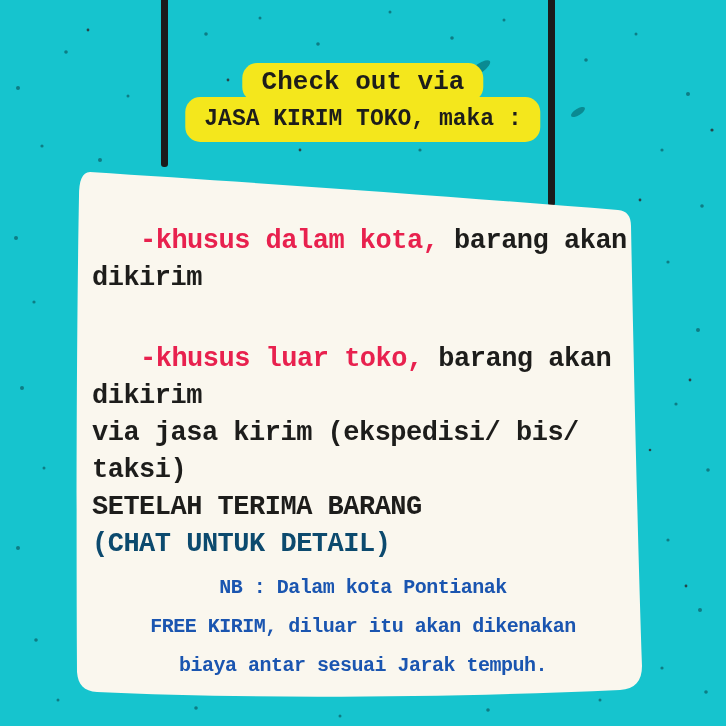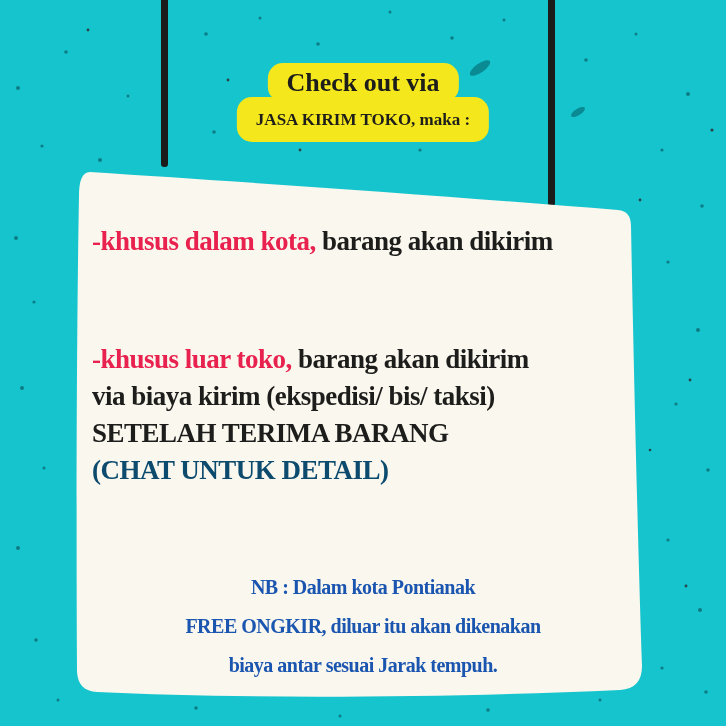--- a/index.html
+++ b/index.html
@@ -1,57 +1,57 @@
 <!DOCTYPE html>
 <html><head>
 <meta charset="utf-8">
 <style>
   html,body{margin:0;padding:0;background:#333;}
   #canvas{
     position:relative;
     width:726px;height:726px;
     overflow:hidden;
     background:#16c4ce;
-    font-family:Liberation Serif, serif;
+    font-family:Liberation Mono, monospace;
   }
   
   .hang-line{
     position:absolute;top:0;width:7px;background:#1b1b1b;border-radius:0 0 3px 3px;
   }
   #line-left{left:161px;height:167px;}
   #line-right{left:548px;height:206px;}
   
   #header-highlight{
     position:absolute;top:63px;left:50%;transform:translateX(-50%);
     display:flex;flex-direction:column;align-items:center;
     z-index:3;
   }
   .hl-pill{
     background:#f4e71c;border-radius:15px;
     color:#1d1d1b;font-weight:700;white-space:nowrap;
     text-align:center;
   }
   #header-pill-1{font-size:26px;line-height:31px;padding:4px 19px;}
-  #header-pill-2{font-size:17px;line-height:33px;padding:6px 19px;margin-top:-5px;}
+  #header-pill-2{font-size:23px;line-height:33px;padding:6px 19px;margin-top:-5px;}
   
   #card-svg{position:absolute;left:0;top:0;z-index:2;}
   .card-text{position:absolute;z-index:4;color:#1d1d1b;font-weight:700;}
   #block-dalam-kota{
     left:92px;top:223px;width:560px;
     font-size:27px;line-height:37px;letter-spacing:-0.5px;
   }
   #block-luar-kota{
     left:92px;top:341px;width:560px;
     font-size:27px;line-height:37px;letter-spacing:-0.5px;
   }
   #block-nb{
     left:43px;top:568px;width:640px;text-align:center;
     font-size:20px;line-height:39px;letter-spacing:-0.5px;color:#1a55b0;
   }
-  .red{color:#e8214e;}
+  .red{color:#e8214e;margin-left:48px;}
   .green{color:#0c4a6e;}
   .speckles{position:absolute;left:0;top:0;z-index:1;}
 </style>
 </head>
 <body>
 
 <div id="canvas">
 
   <svg class="speckles" width="726" height="726" viewBox="0 0 726 726">
     <g fill="#0d7d85">
@@ -133,24 +133,24 @@
              C 76 500, 77 300, 79 196
              C 79 181, 82 172, 90 172 Z" fill="#faf7ee"></path>
   </svg>
 
   <div class="card-text" id="block-dalam-kota">
     <div><span class="red">-khusus dalam kota,</span><span> barang akan dikirim</span></div>
   </div>
 
   <div class="card-text" id="block-luar-kota">
     <div><span class="red">-khusus luar toko,</span><span> barang akan dikirim</span></div>
-    <div>via biaya kirim (ekspedisi/ bis/ taksi)</div>
+    <div>via jasa kirim (ekspedisi/ bis/ taksi)</div>
     <div>SETELAH TERIMA BARANG</div>
     <div class="green">(CHAT UNTUK DETAIL)</div>
   </div>
 
   <div class="card-text" id="block-nb">
     <div>NB : Dalam kota Pontianak</div>
-    <div>FREE ONGKIR, diluar itu akan dikenakan</div>
+    <div>FREE KIRIM, diluar itu akan dikenakan</div>
     <div>biaya antar sesuai Jarak tempuh.</div>
   </div>
 
 </div>
 
 </body></html>

